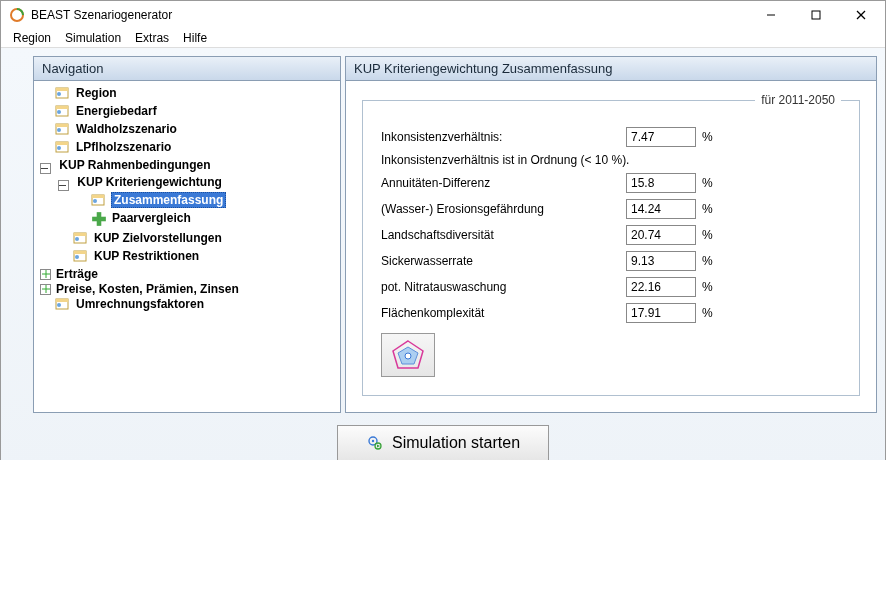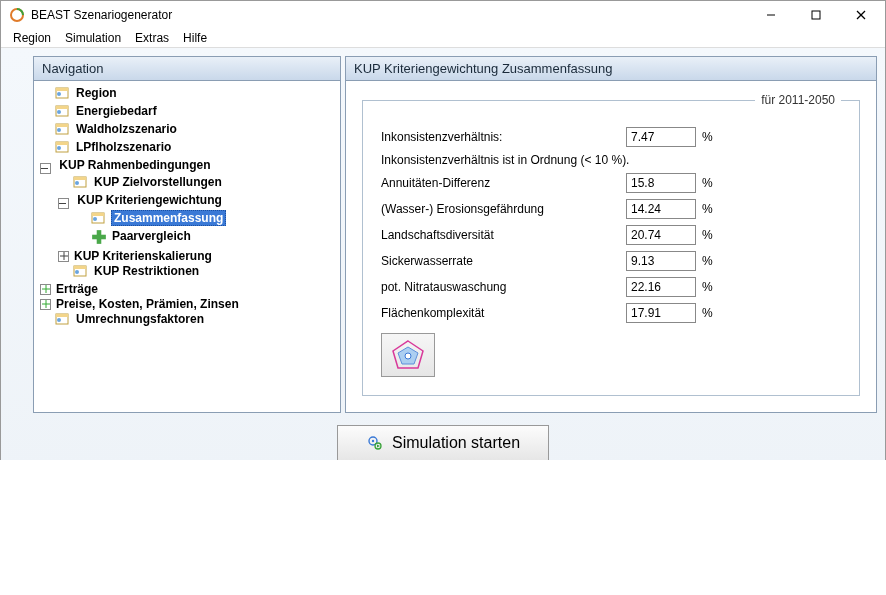--- a/index.html
+++ b/index.html
@@ -120,28 +120,20 @@
                   <span class="node-label">LPflholzszenario</span>
                 </span></li>
             <li>
               <span class="toggle">
                   <span class="dash"></span>
                 </span>
               <span class="node">
                   <span class="node-label">KUP Rahmenbedingungen</span>
                 </span>
               <ul>
-                <li><span class="toggle none"></span><span class="node">
-                      <span class="ic"><svg viewBox="0 0 16 14">
-                          <rect x="1" y="2" width="12" height="10" fill="#fff" stroke="#c0a040"></rect>
-                          <rect x="1" y="2" width="12" height="3" fill="#f3d58a"></rect>
-                          <circle cx="4" cy="8" r="2" fill="#6aa5e0"></circle>
-                        </svg></span>
-                      <span class="node-label">KUP Zielvorstellungen</span>
-                    </span></li>
                 <li>
                   <span class="toggle">
                       <span class="dash"></span>
                     </span>
                   <span class="node">
                       <span class="node-label">KUP Kriteriengewichtung</span>
                     </span>
                   <ul>
                     <li><span class="toggle none"></span><span class="node selected">
                           <span class="ic"><svg viewBox="0 0 16 14">
@@ -153,27 +145,27 @@
                         </span></li>
                     <li><span class="toggle none"></span><span class="node">
                           <span class="ic"><svg viewBox="0 0 14 14">
                               <rect x="5" y="1" width="4" height="12" fill="#4aa84a"></rect>
                               <rect x="1" y="5" width="12" height="4" fill="#4aa84a"></rect>
                             </svg></span>
                           <span class="node-label">Paarvergleich</span>
                         </span></li>
                   </ul>
                 </li>
-                <li><span class="toggle">
-                      <svg width="8" height="8">
-                        <line x1="4" y1="0" x2="4" y2="8" stroke="#444"></line>
-                        <line x1="0" y1="4" x2="8" y2="4" stroke="#444"></line>
-                      </svg>
-                    </span><span class="node">
-                      <span class="node-label">KUP Kriterienskalierung</span>
+                <li><span class="toggle none"></span><span class="node">
+                      <span class="ic"><svg viewBox="0 0 16 14">
+                          <rect x="1" y="2" width="12" height="10" fill="#fff" stroke="#c0a040"></rect>
+                          <rect x="1" y="2" width="12" height="3" fill="#f3d58a"></rect>
+                          <circle cx="4" cy="8" r="2" fill="#6aa5e0"></circle>
+                        </svg></span>
+                      <span class="node-label">KUP Zielvorstellungen</span>
                     </span></li>
                 <li><span class="toggle none"></span><span class="node">
                       <span class="ic"><svg viewBox="0 0 16 14">
                           <rect x="1" y="2" width="12" height="10" fill="#fff" stroke="#c0a040"></rect>
                           <rect x="1" y="2" width="12" height="3" fill="#f3d58a"></rect>
                           <circle cx="4" cy="8" r="2" fill="#6aa5e0"></circle>
                         </svg></span>
                       <span class="node-label">KUP Restriktionen</span>
                     </span></li>
               </ul>

